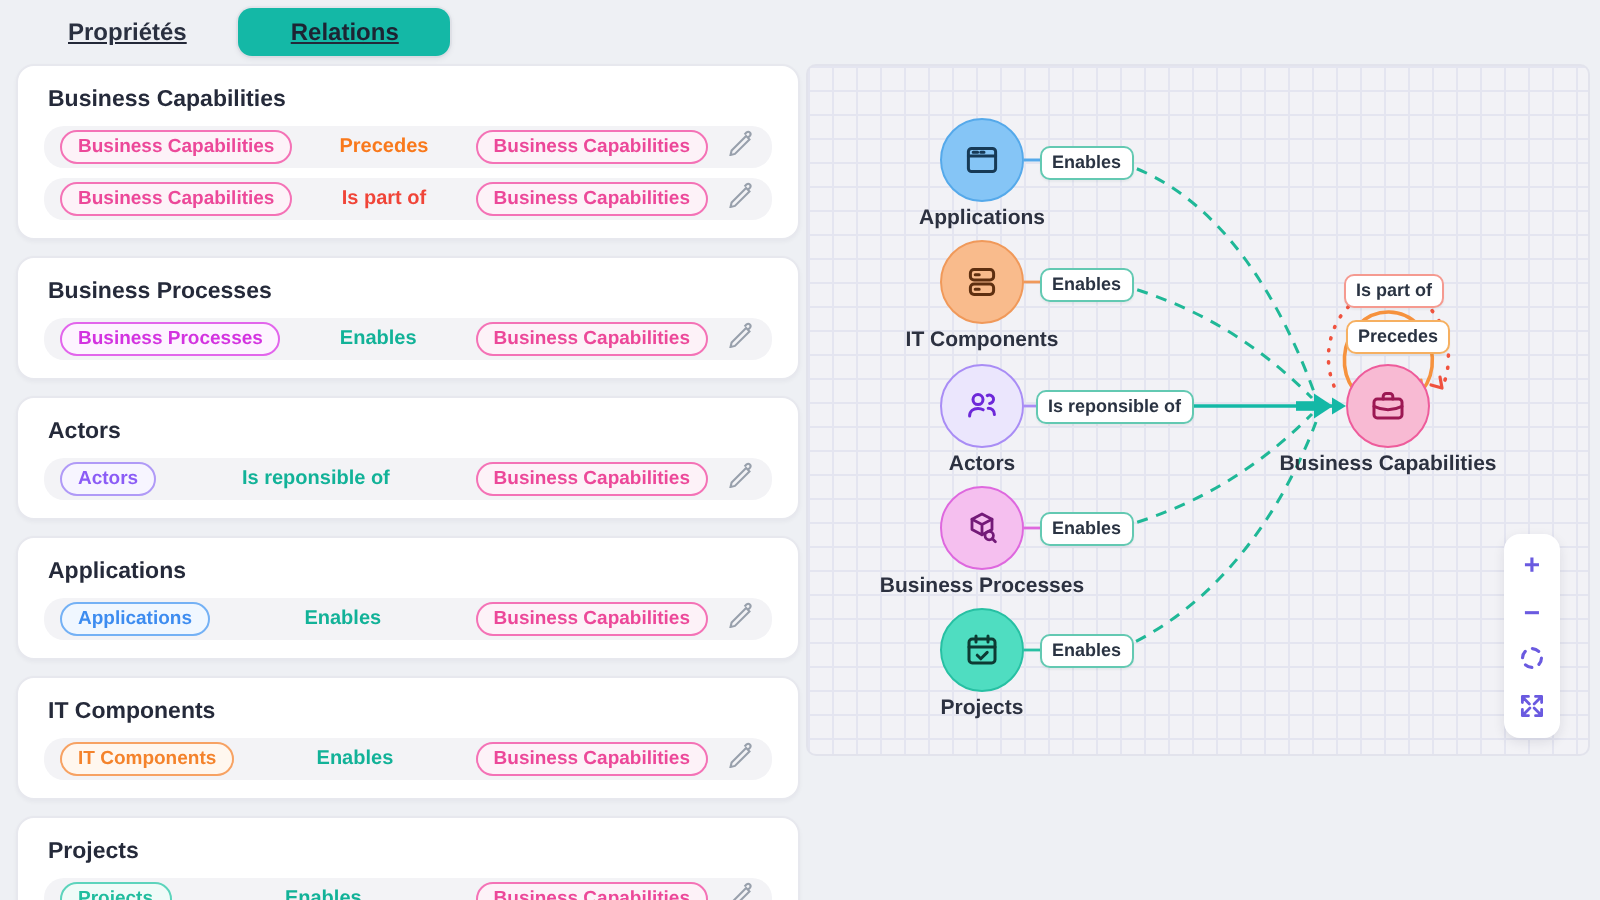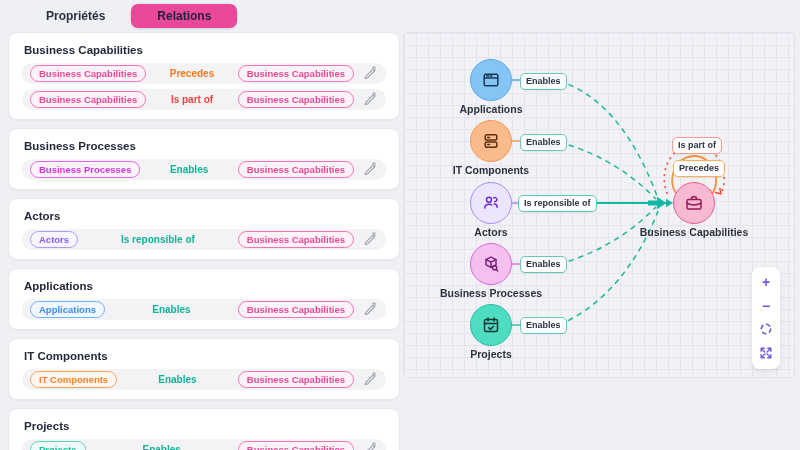--- a/index.html
+++ b/index.html
@@ -1,23 +1,23 @@
 <!DOCTYPE html>
 <html><head>
 <meta charset="utf-8">
 <style>
   * { margin:0; padding:0; box-sizing:border-box; }
   html,body { width:800px; height:450px; overflow:hidden; }
   body { background:#eef0f4; font-family:"Liberation Sans", sans-serif; color:#232838; position:relative; }
 
   
-  .tabbar { position:absolute; left:20px; top:3px; height:26px; display:flex; align-items:center; }
+  .tabbar { position:absolute; left:8px; top:3px; height:26px; display:flex; align-items:center;text-decoration:underline; }
   .tab { font-size:12px; font-weight:600; color:#1d2433; padding:5px 26px; border-radius:7px; cursor:pointer; }
   .tab.inactive { background:transparent; color:#2a3040; }
-  .tab.active { background:#ec4899; box-shadow:0 1px 3px rgba(25,30,60,.10), 0 0 0 1px rgba(25,30,60,.03); }
+  .tab.active { background:#14b8a6; box-shadow:0 1px 3px rgba(25,30,60,.10), 0 0 0 1px rgba(25,30,60,.03); }
 
   
   .cards { position:absolute; left:8px; top:32px; width:392px; display:flex; flex-direction:column; gap:8px; }
   .card { background:#ffffff; border:1px solid #e7e8ee; border-radius:9px; padding:8px 13px 9px 13px;
           box-shadow:0 1px 2px rgba(25,30,60,.04); }
   .card-title { font-size:11.5px; font-weight:700; color:#252a3a; margin:3px 2px 7px 2px; }
   .rel-row { display:flex; align-items:center; gap:8px; background:#f3f3f6; border-radius:10px;
              padding:3px 8px; height:21px; margin-bottom:5px; }
   .rel-row:last-child { margin-bottom:0; }
   .rel-mid { flex:1; text-align:center; font-size:10px; font-weight:600; }

